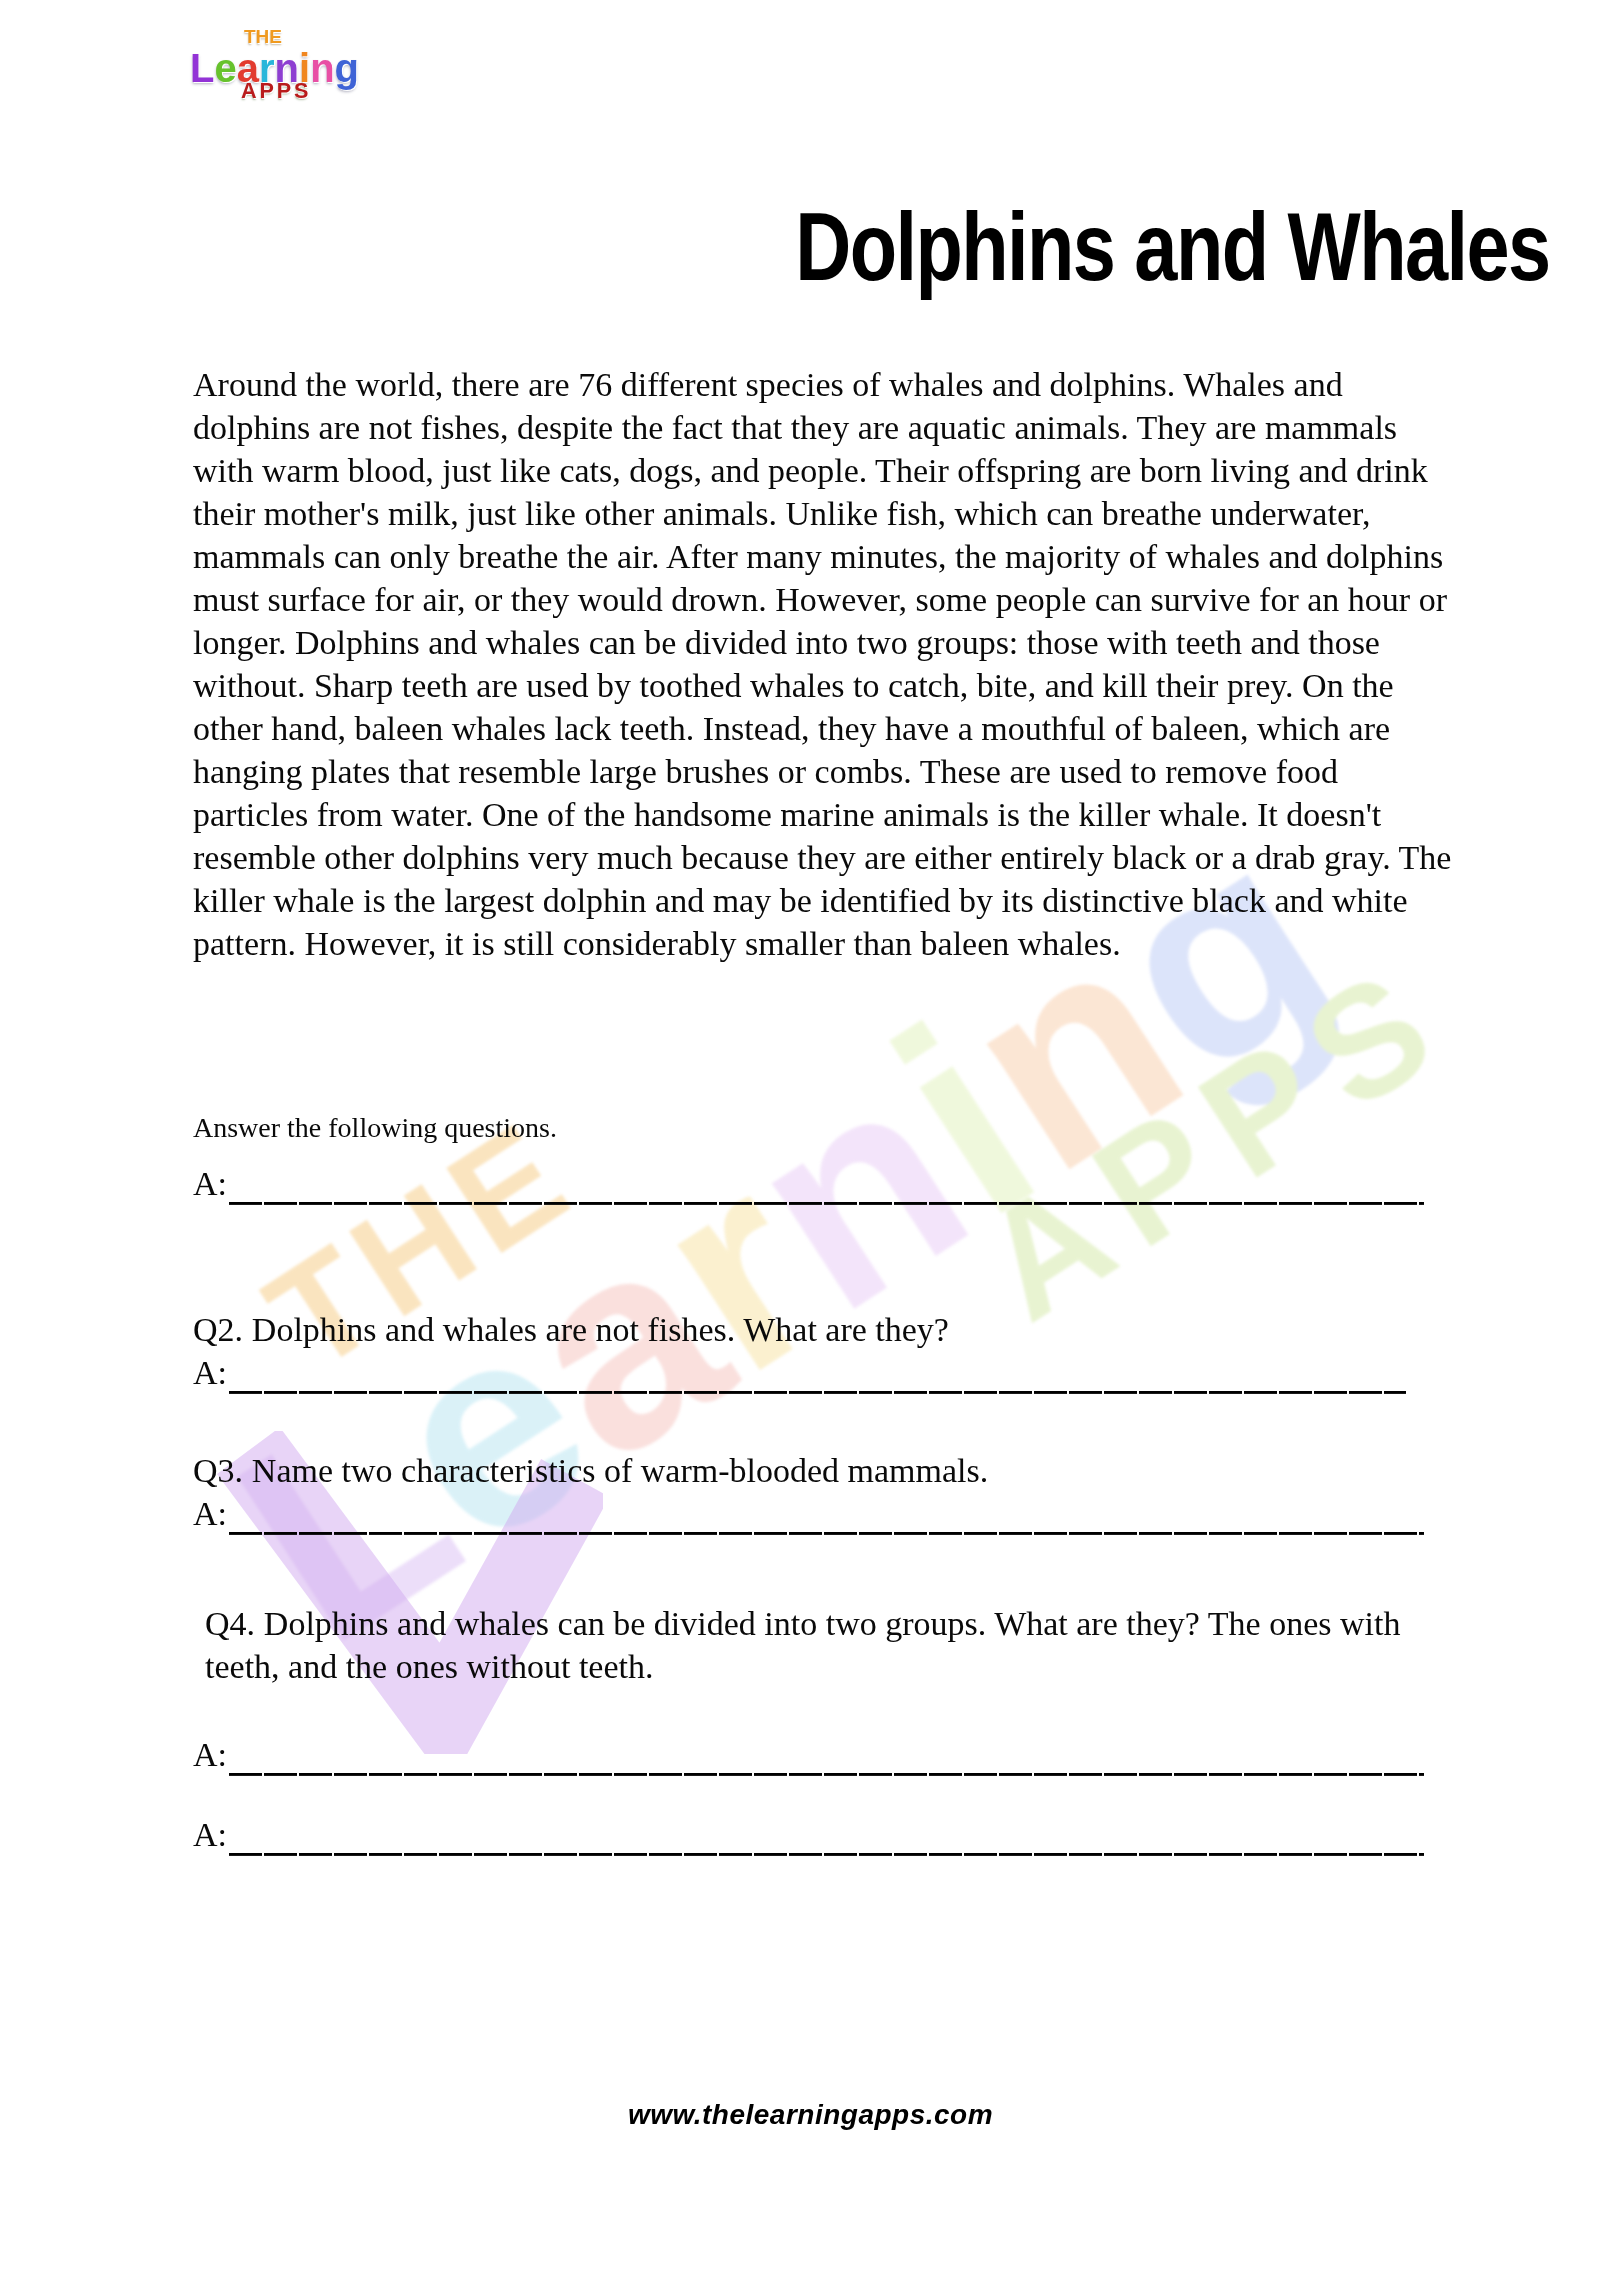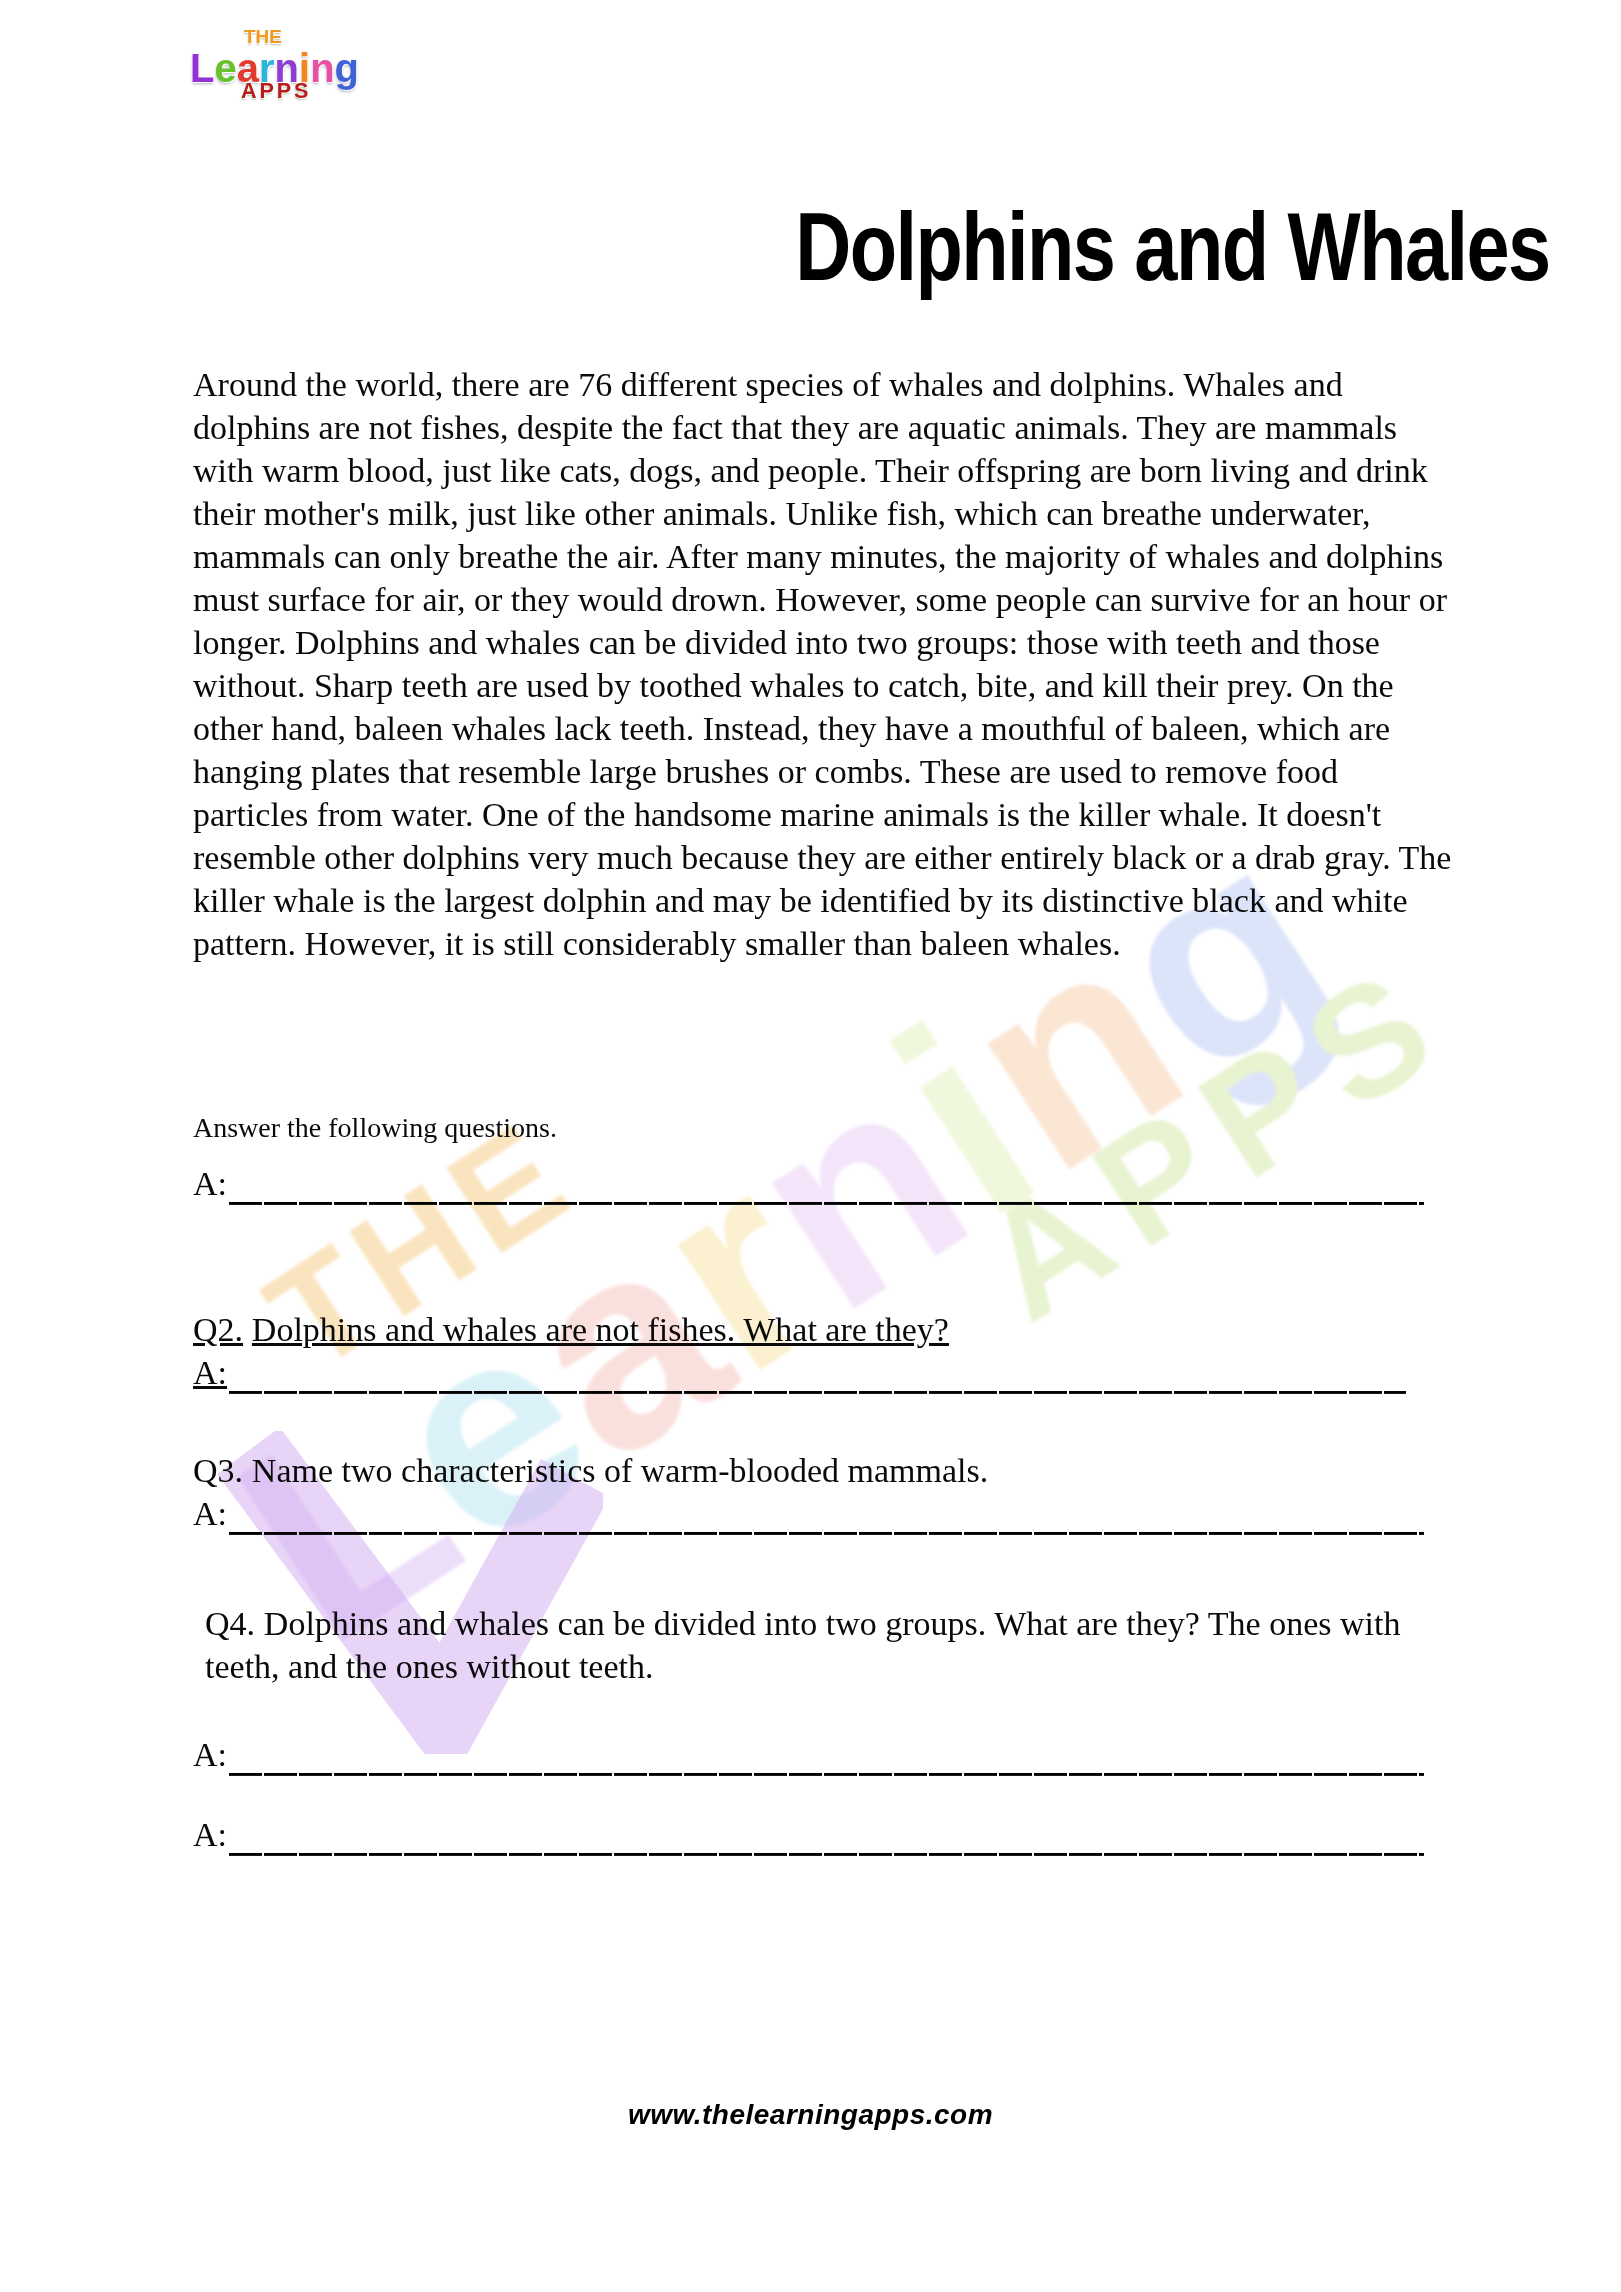--- a/index.html
+++ b/index.html
@@ -28,21 +28,21 @@
   
   .title{position:absolute;left:0;top:196px;width:100%;text-align:right;z-index:1;margin-left:23px;}
   .title span{display:inline-block;font-family:"Liberation Sans",sans-serif;font-weight:700;
     font-size:97px;line-height:102px;letter-spacing:-2px;transform:scaleX(0.8);color:#000;}
   
   .passage{position:absolute;left:193px;top:329px;width:1266px;z-index:1;
     font-size:34px;line-height:43px;}
   .instruction{position:absolute;left:193px;top:1078px;width:1266px;z-index:1;
     font-size:28px;line-height:43px;}
   .question{position:absolute;left:193px;width:1266px;z-index:1;font-size:34px;line-height:43px;}
-  .q1{top:1162px;} .q2{top:1308px;text-decoration:underline;} .q3{top:1449px;} .q4{top:1590px;} .q5{top:1813px;}
+  .q1{top:1162px;} .q2{top:1308px;} .q3{top:1449px;} .q4{top:1590px;} .q5{top:1813px;}
   .q-number{margin-right:8.8px;}
   .answer-row{display:flex;align-items:flex-end;width:1231px;margin-top:0;}
   .q2 .answer-row{width:1213px;}
   .q4 .answer-row{margin-top:45px;}
   .a-prefix{flex:0 0 auto;}
   .ans-line{flex:1 1 auto;height:41px;margin-left:2px;
     background:repeating-linear-gradient(to right,#000 0 33px,rgba(0,0,0,0) 33px 35px) left bottom / 100% 2.9px no-repeat;}
   
   .footer{position:absolute;left:0;top:2099px;width:100%;text-align:center;z-index:1;
     font-family:"Liberation Sans",sans-serif;font-weight:700;font-size:28px;letter-spacing:0.5px;color:#000;font-style:italic;}

